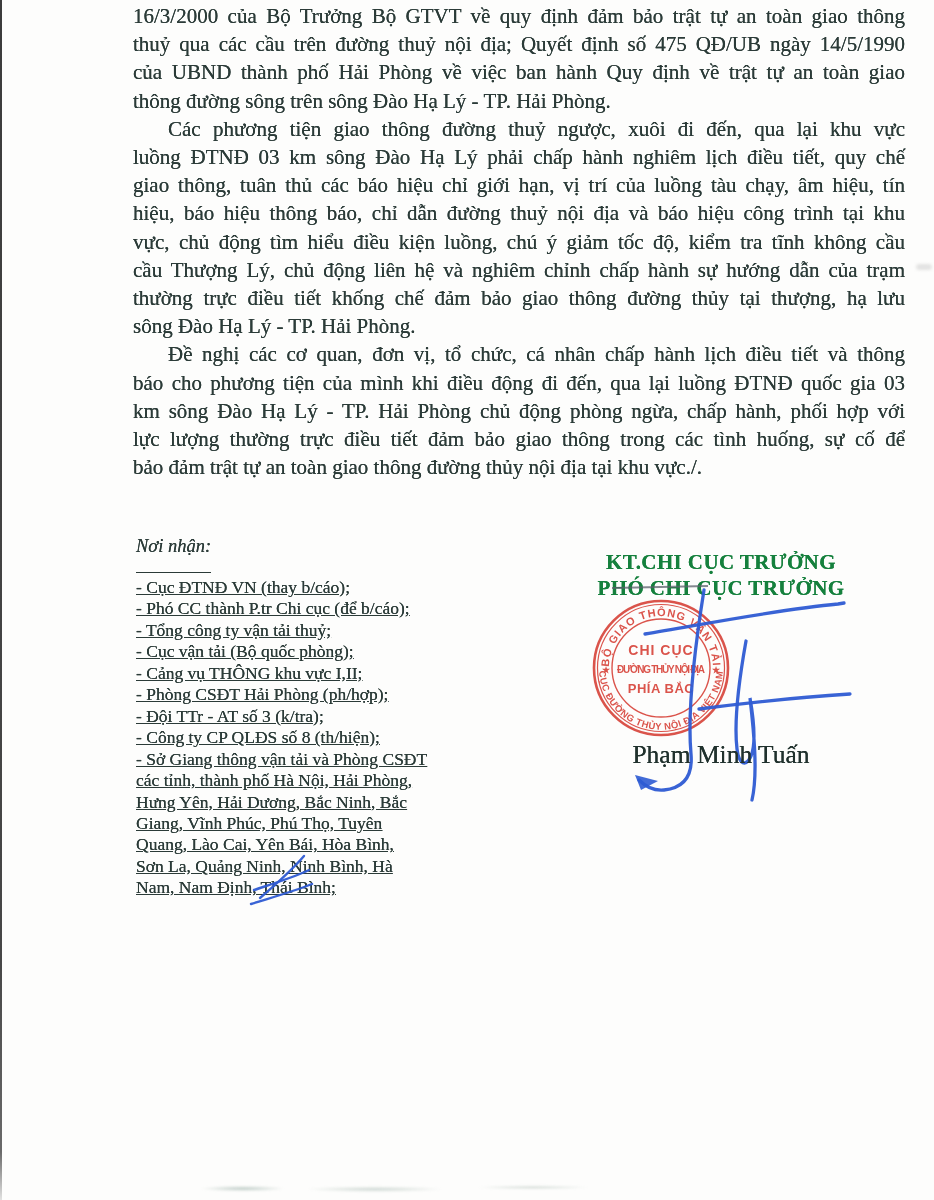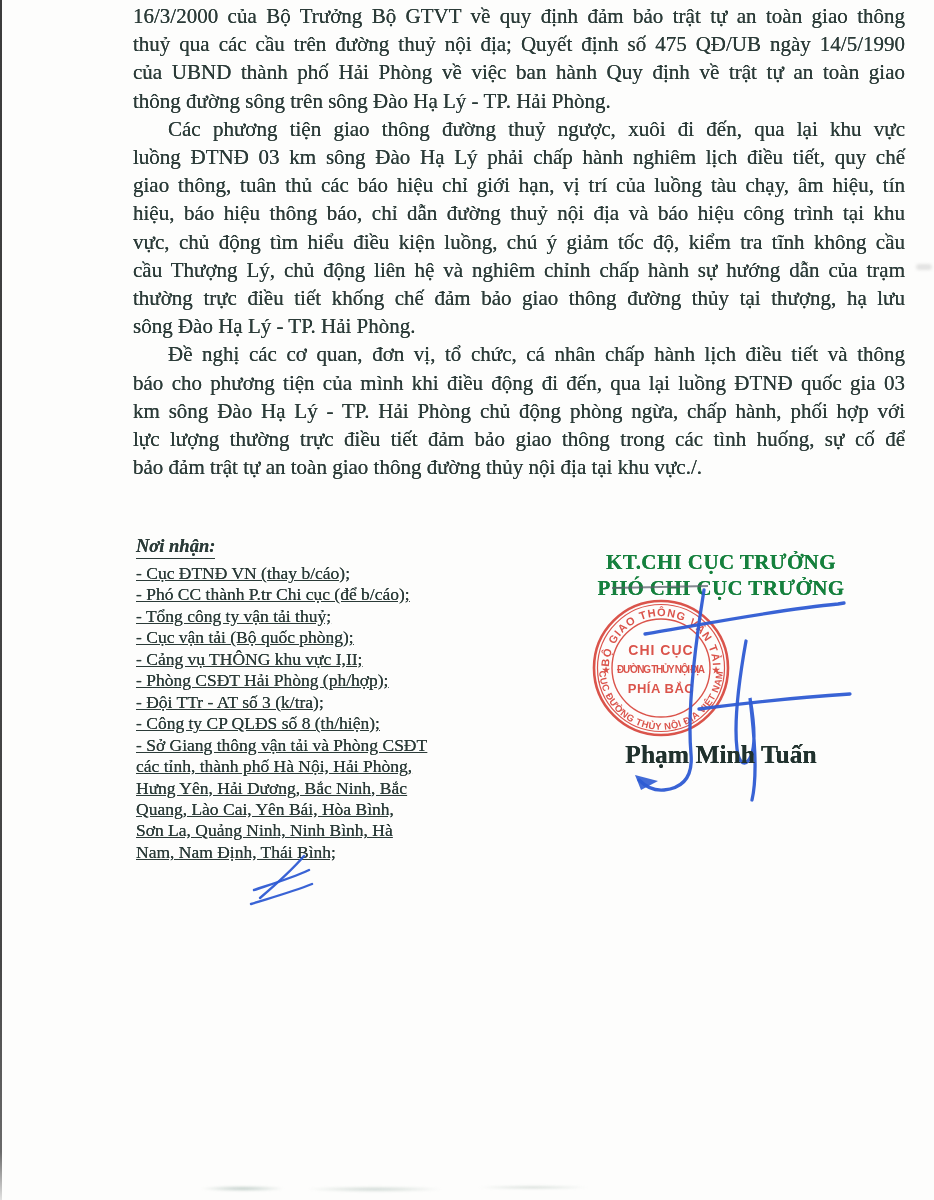--- a/index.html
+++ b/index.html
@@ -39,41 +39,41 @@
   }
   .para .line:last-child{text-align-last:left;}
   .para.indent .line:first-child{text-indent:35px;}
 
   
   .recipients{
     position:absolute;left:136px;top:536px;width:340px;
     text-shadow:0 0 .4px currentColor;
   }
   .recipients-label{
-    font-size:18.5px;font-weight:bold;font-style:italic;
+    font-size:18.5px;font-weight:normal;font-style:italic;
     border-bottom:1.6px solid var(--text);
-    display:inline-block;padding-bottom:1px;margin-bottom:4px;
+    display:inline-block;padding-bottom:15px;margin-bottom:4px;
   }
   .recipients-list{font-size:17.5px;line-height:21.45px;}
   .recipients-list .rline{white-space:nowrap;text-decoration:underline;}
 
   
   .sig-title{
     position:absolute;left:556px;top:550px;width:330px;
     text-align:center;font-weight:bold;font-size:21px;line-height:25.5px;
     letter-spacing:.4px;color:#15803d;
     text-shadow:0 0 .5px currentColor;
   }
   .strike-mark{
     position:absolute;left:612px;top:586px;width:96px;height:2px;
     background:#59606b;opacity:.75;transform:rotate(-1.2deg);
   }
   .signer-name{
     position:absolute;left:556px;top:740px;width:330px;
-    text-align:center;font-weight:bold;font-size:25.5px;
+    text-align:center;font-weight:normal;font-size:25.5px;
     color:#20312d;text-shadow:0 0 .5px currentColor;
   }
 
   
   .stamp-svg{position:absolute;left:586px;top:593px;width:150px;height:150px;opacity:.92;}
   .stamp-ring{stroke:var(--stamp);fill:none;}
   .stamp-text{fill:var(--stamp);font-family:"Liberation Sans",sans-serif;font-weight:bold;}
   .signature-svg{position:absolute;left:595px;top:578px;width:265px;height:235px;}
   .ink-stroke{stroke:var(--ink);fill:none;stroke-width:3.3;stroke-linecap:round;opacity:.95;}
   .ink-fill{fill:var(--ink);opacity:.9;}
@@ -138,20 +138,21 @@
         <div class="rline">- Phó CC thành P.tr Chi cục (để b/cáo);</div>
         <div class="rline">- Tổng công ty vận tải thuỷ;</div>
         <div class="rline">- Cục vận tải (Bộ quốc phòng);</div>
         <div class="rline">- Cảng vụ THÔNG khu vực I,II;</div>
         <div class="rline">- Phòng CSĐT Hải Phòng (ph/hợp);</div>
         <div class="rline">- Đội TTr - AT số 3 (k/tra);</div>
         <div class="rline">- Công ty CP QLĐS số 8 (th/hiện);</div>
         <div class="rline">- Sở Giang thông vận tải và Phòng CSĐT</div>
         <div class="rline">các tỉnh, thành phố Hà Nội, Hải Phòng,</div>
         <div class="rline">Hưng Yên, Hải Dương, Bắc Ninh, Bắc</div>
+        <div class="rline">Giang, Vĩnh Phúc, Phú Thọ, Tuyên</div>
         <div class="rline">Quang, Lào Cai, Yên Bái, Hòa Bình,</div>
         <div class="rline">Sơn La, Quảng Ninh, Ninh Bình, Hà</div>
         <div class="rline">Nam, Nam Định, Thái Bình;</div>
       </div>
   </div>
 
   <div class="sig-title">
     <div>KT.CHI CỤC TRƯỞNG</div>
     <div>PHÓ CHI CỤC TRƯỞNG</div>
   </div>

